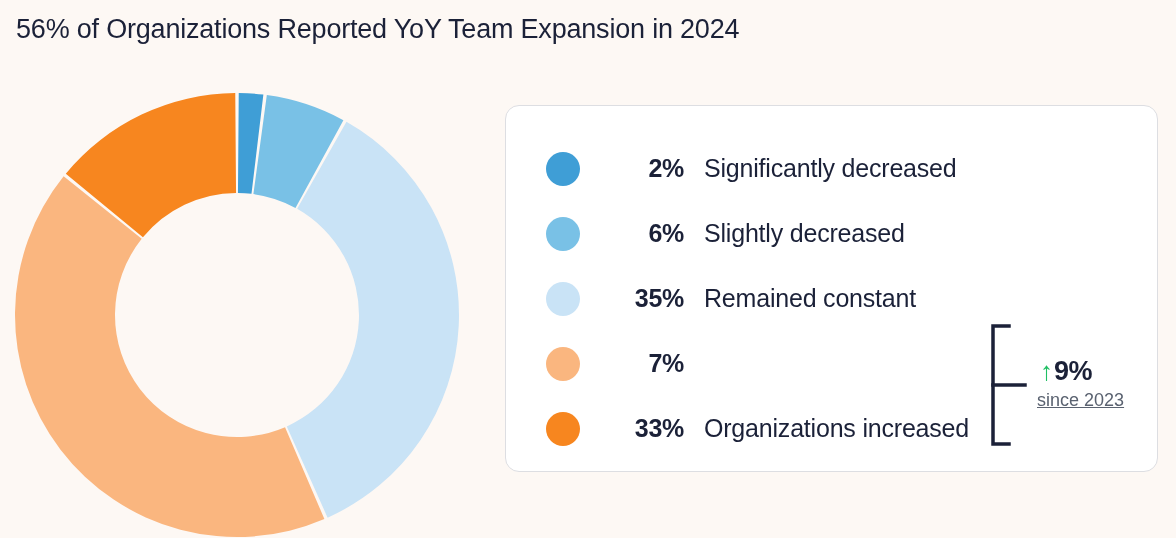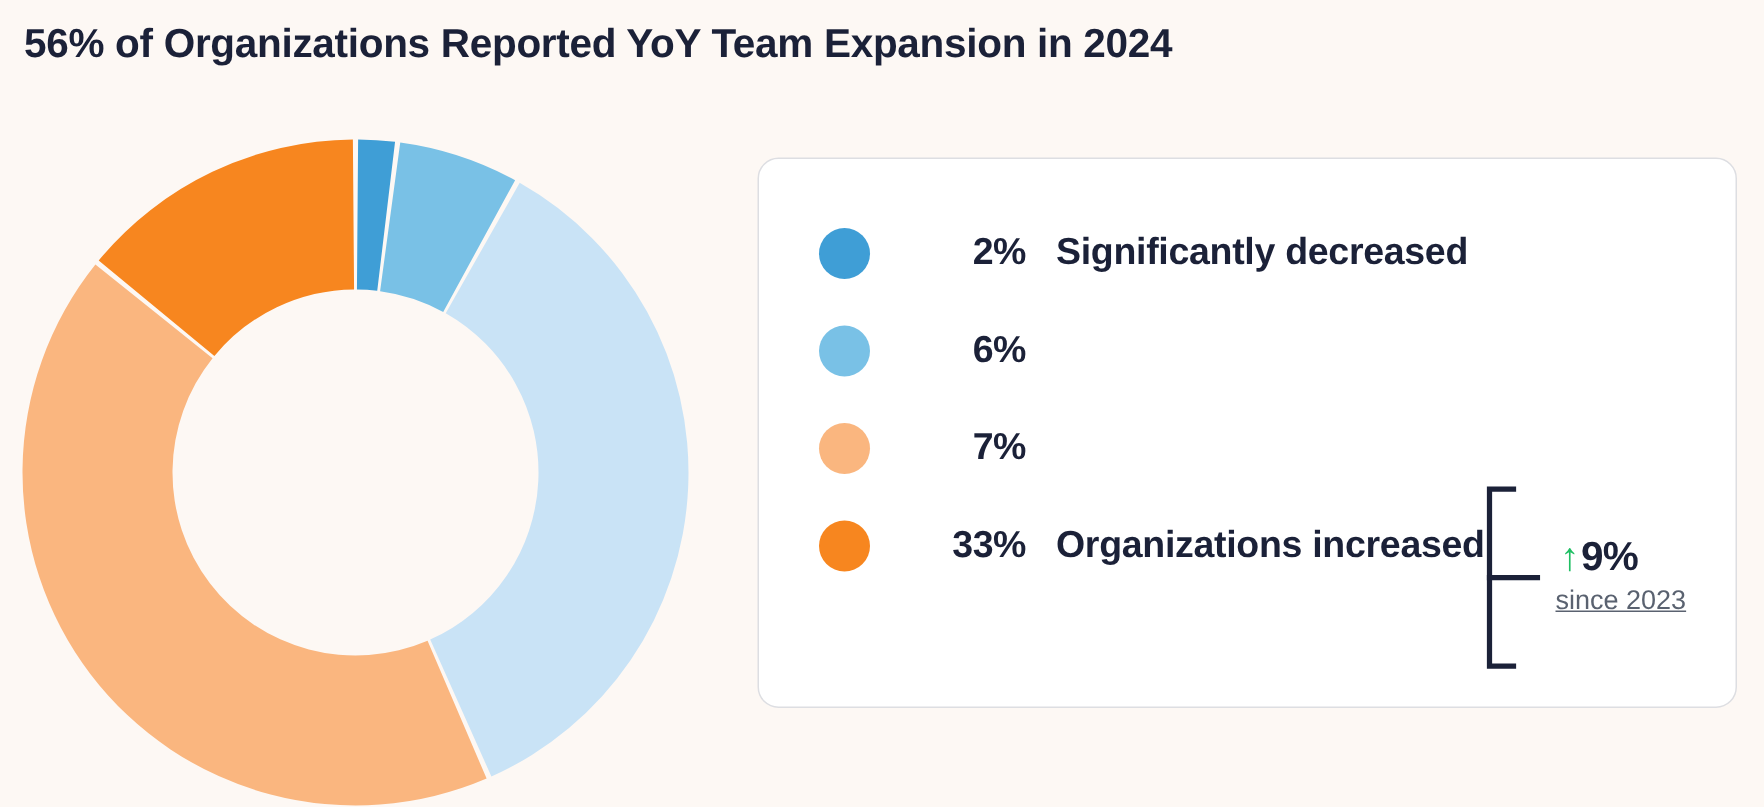--- a/index.html
+++ b/index.html
@@ -16,21 +16,21 @@
   }
   #page-root {
     position: absolute;
     inset: 0;
   }
   .title {
     position: absolute;
     left: 16px;
     top: 14px;
     font-size: 27px;
-    font-weight: 700;
+    font-weight: 400;
     color: #1B2138;
     letter-spacing: -0.2px;
     white-space: nowrap;
   }
   .donut-wrap {
     position: absolute;
     left: 0;
     top: 70px;
     width: 470px;
     height: 468px;
@@ -73,21 +73,21 @@
     width: 86px;
     text-align: right;
     font-size: 25px;
     font-weight: 700;
     color: #1B2138;
     margin-left: 18px;
     letter-spacing: -0.3px;
   }
   .legend-label {
     font-size: 25px;
-    font-weight: 700;
+    font-weight: 400;
     color: #1B2138;
     margin-left: 20px;
     letter-spacing: -0.2px;
     white-space: nowrap;
   }
   .annotation {
     position: absolute;
     left: 481px;
     top: 218px;
     width: 160px;
@@ -162,20 +162,26 @@
   <div class="legend-card">
     <div class="legend-list" id="legend-list">
         <div class="legend-row">
           <span class="swatch" style="background: rgb(63, 158, 214);"></span>
           <span class="legend-pct">2%</span>
           <span class="legend-label">Significantly decreased</span>
         </div>
         <div class="legend-row">
           <span class="swatch" style="background: rgb(121, 193, 230);"></span>
           <span class="legend-pct">6%</span>
+          <span class="legend-label">Slightly decreased</span>
+        </div>
+        <div class="legend-row">
+          <span class="swatch" style="background: rgb(201, 227, 246);"></span>
+          <span class="legend-pct">35%</span>
+          <span class="legend-label">Remained constant</span>
         </div>
         <div class="legend-row">
           <span class="swatch" style="background: rgb(250, 182, 127);"></span>
           <span class="legend-pct">7%</span>
         </div>
         <div class="legend-row">
           <span class="swatch" style="background: rgb(247, 134, 31);"></span>
           <span class="legend-pct">33%</span>
           <span class="legend-label">Organizations increased</span>
         </div>

